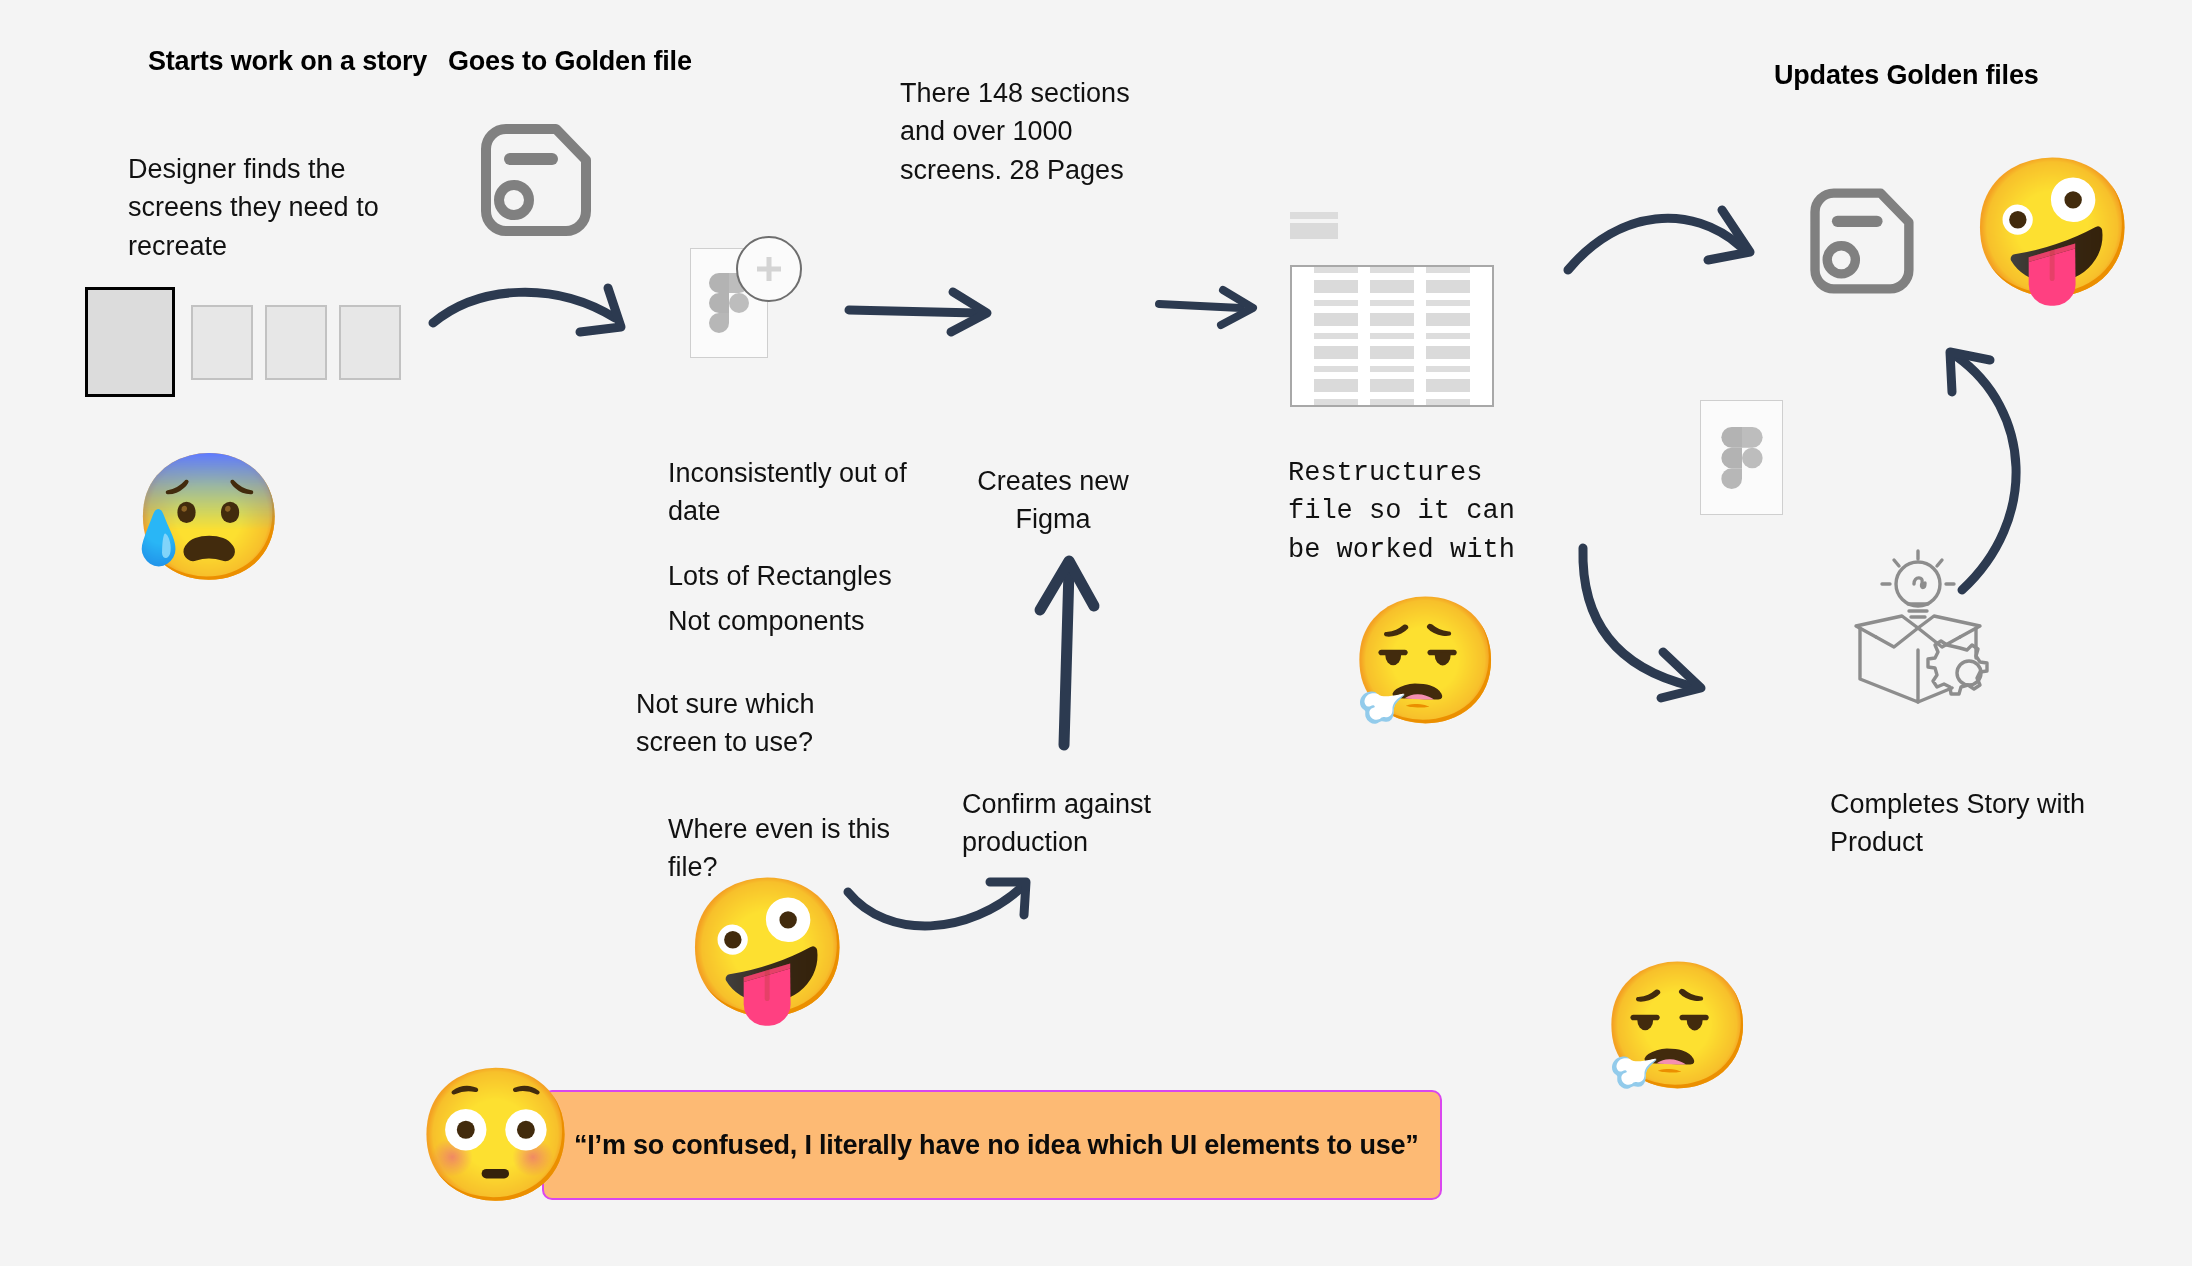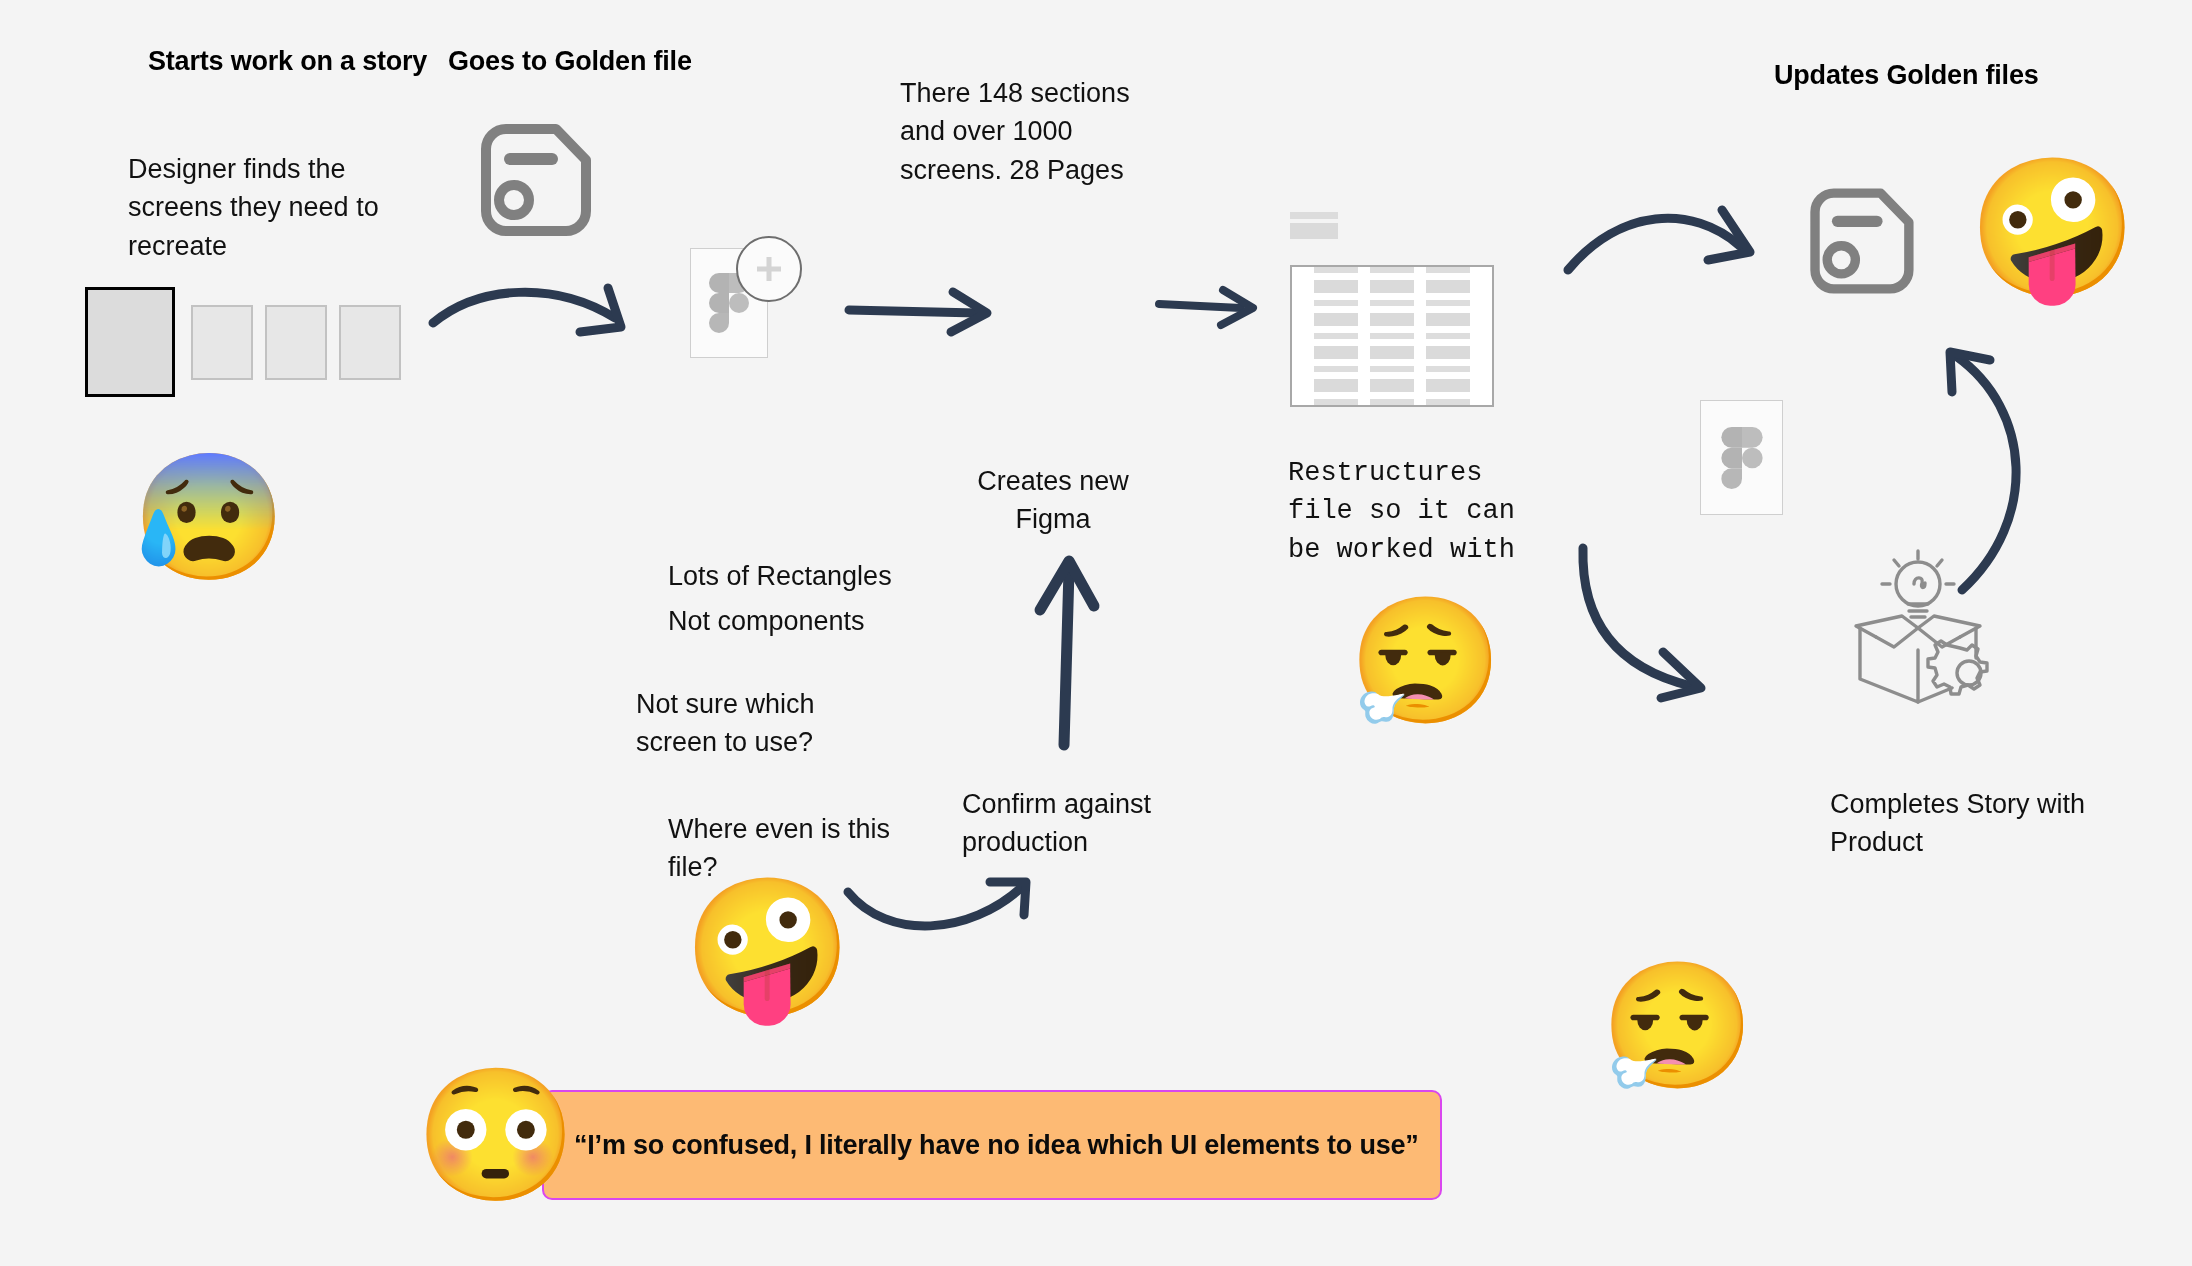--- a/index.html
+++ b/index.html
@@ -175,20 +175,21 @@
     </div>
   </div>
 
   <div class="abs" style="left:845px; top:280px;">
     <svg width="160" height="60" viewBox="0 0 160 60">
       <path d="M4 30 L132 33" fill="none" stroke="#2c3a50" stroke-width="9" stroke-linecap="round"></path>
       <path d="M108 12 L142 33 L106 52" fill="none" stroke="#2c3a50" stroke-width="9" stroke-linecap="round" stroke-linejoin="round"></path>
     </svg>
   </div>
 
+  <div class="abs body-text" style="left:668px; top:424px; width:270px;">Inconsistently out of date</div>
 
   <div class="abs body-text" style="left:668px; top:527px; width:290px;">Lots of Rectangles</div>
 
   <div class="abs body-text" style="left:668px; top:572px; width:290px;">Not components</div>
 
   <div class="abs body-text" style="left:636px; top:655px; width:250px;">Not sure which screen to use?</div>
 
   <div class="abs body-text" style="left:668px; top:780px; width:250px;">Where even is this file?</div>
 
   <div class="abs emoji" style="left:683px; top:880px; font-size:136px;">🤪</div>

